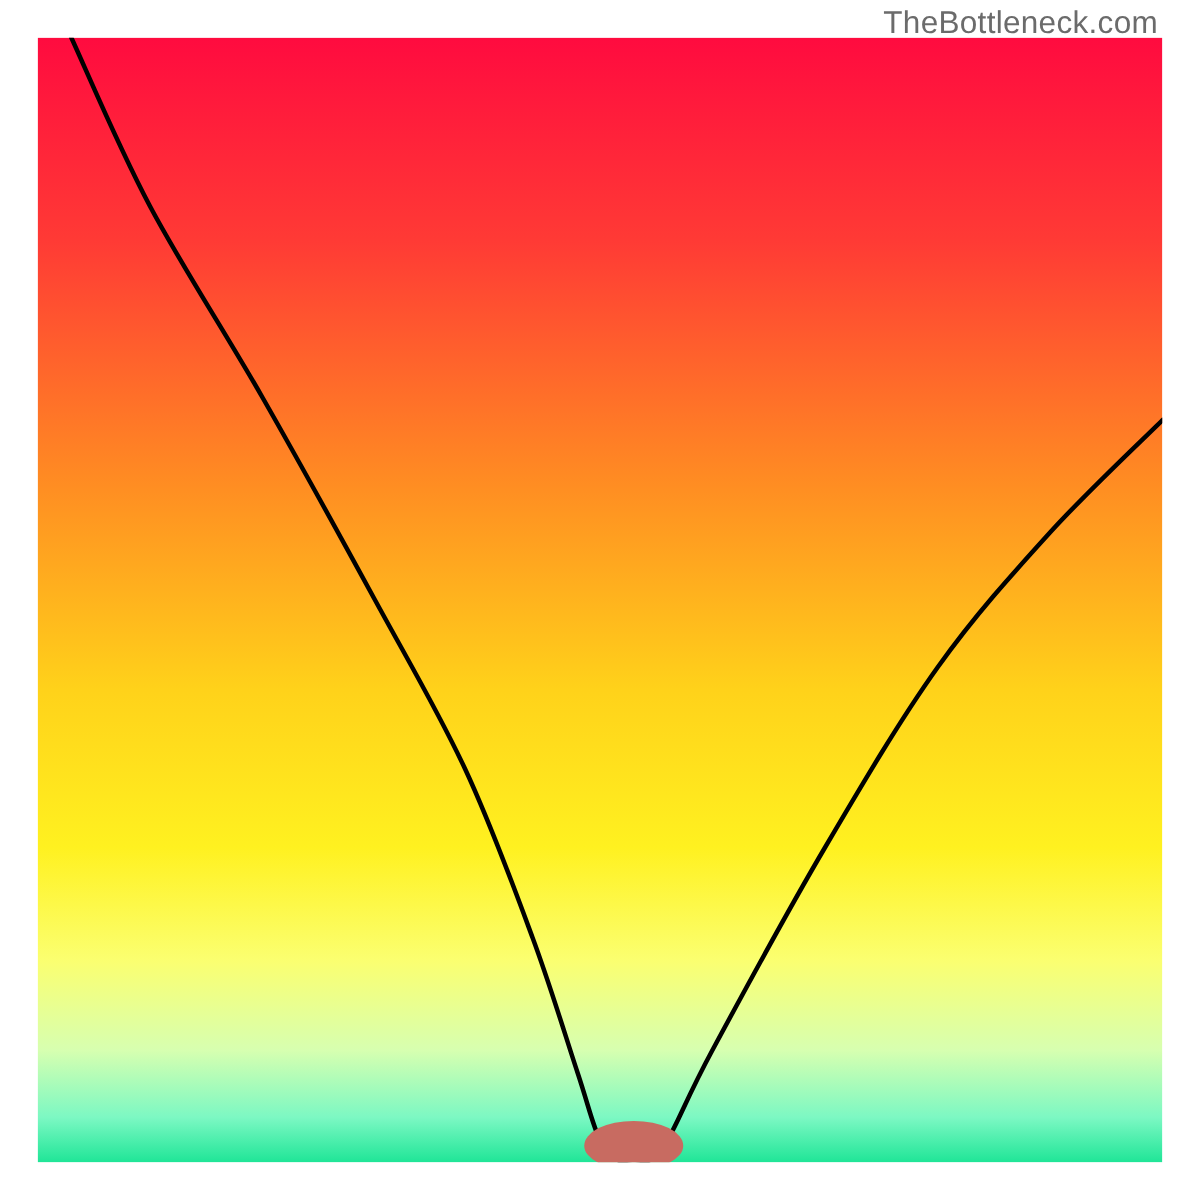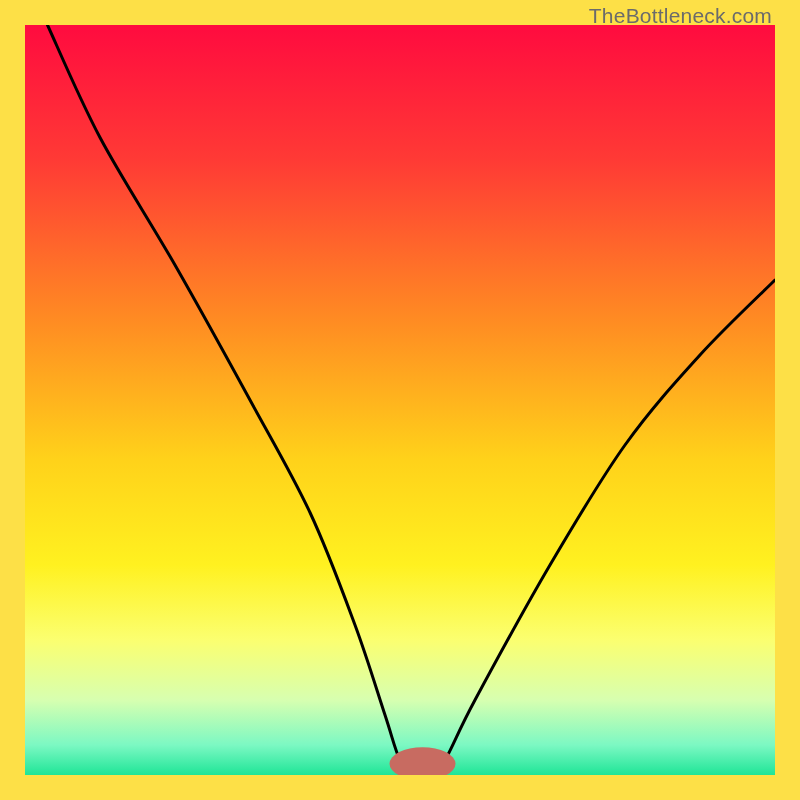--- a/index.html
+++ b/index.html
@@ -8,21 +8,21 @@
     width: 800px;
     height: 800px;
     overflow: hidden;
     background: #000;
     font-family: Arial, Helvetica, sans-serif;
   }
   .frame {
     position: absolute;
     left: 0; top: 0;
     width: 800px; height: 800px;
-    background: #fde047;
+    background: #ffffff;
   }
   .plot {
     position: absolute;
     left: 25px;
     top: 25px;
     width: 750px;
     height: 750px;
     overflow: hidden;
   }
   .watermark {

